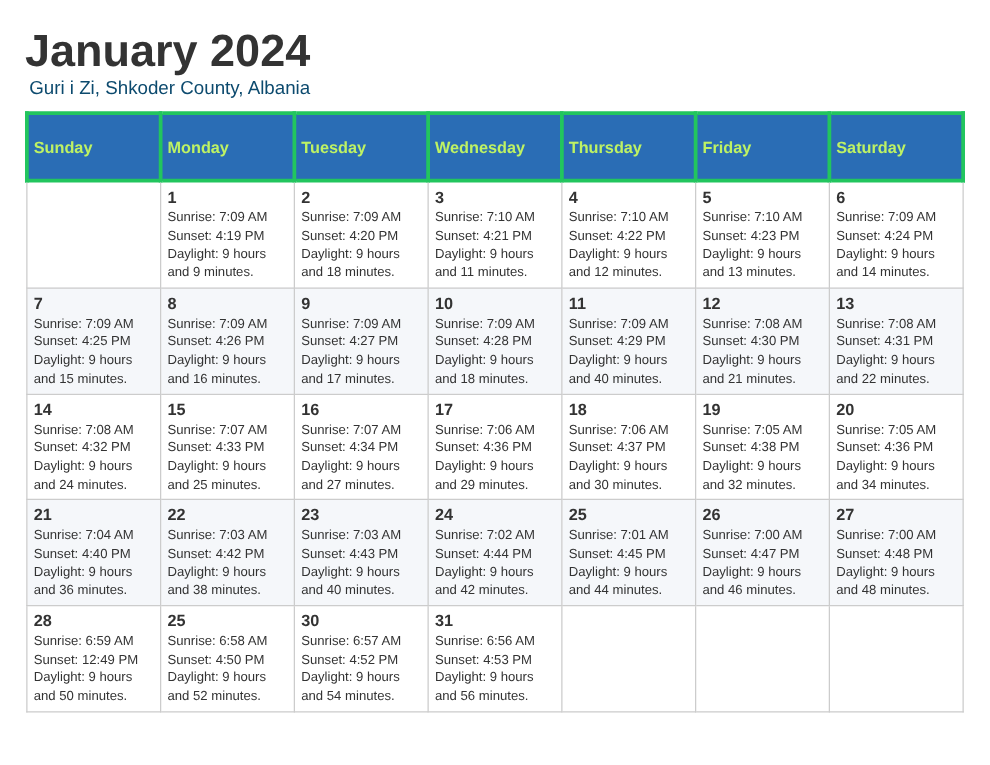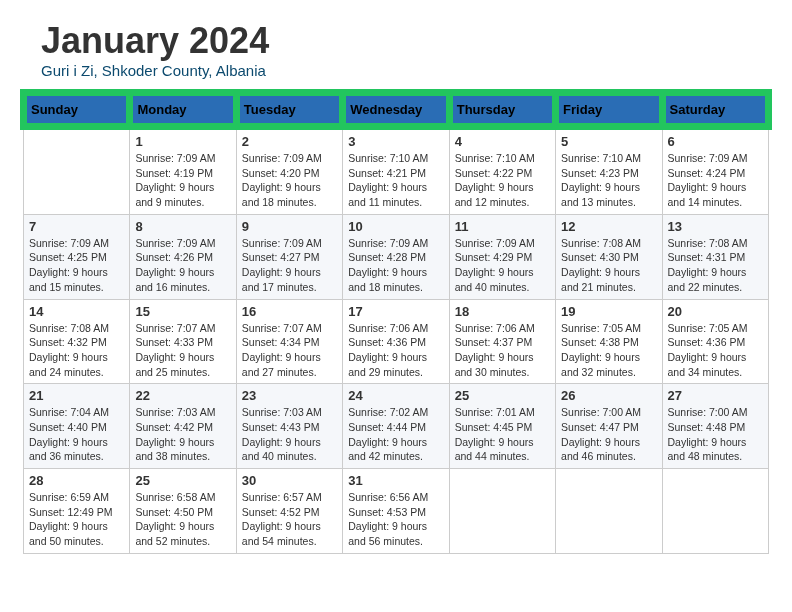--- a/index.html
+++ b/index.html
@@ -26,45 +26,44 @@
       font-weight: bold;
       line-height: 1.1;
     }
     .logo-general { color: #333; }
     .logo-blue { color: #1a6ab5; }
     .logo-bird {
       width: 28px;
       height: 22px;
     }
     .title-block {
-      text-align: left;
-      margin-left: 21px;
+      text-align: right;
     }
     .month-title {
       font-size: 36px;
       font-weight: bold;
       color: #333;
     }
     .location {
       font-size: 15px;
       color: #0c4a6e;
     }
     .calendar {
       width: 100%;
       border-collapse: collapse;
       font-size: 11px;
     }
     .calendar th {
       background-color: #2a6db5;
-      color: #000000;
-      padding: 6px 4px;
+      color: #bef264;
+      padding: 18px 4px;
       text-align: left;
       font-size: 13px;
       font-weight: bold;
-      border: 7px solid #22c55e;
+      border: 3px solid #22c55e;
     }
     .calendar td {
       border: 1px solid #ccc;
       vertical-align: top;
       padding: 4px 5px;
       height: 80px;
       width: calc(100% / 7);
       background: #fff;
     }
     .calendar tr:nth-child(even) td {

